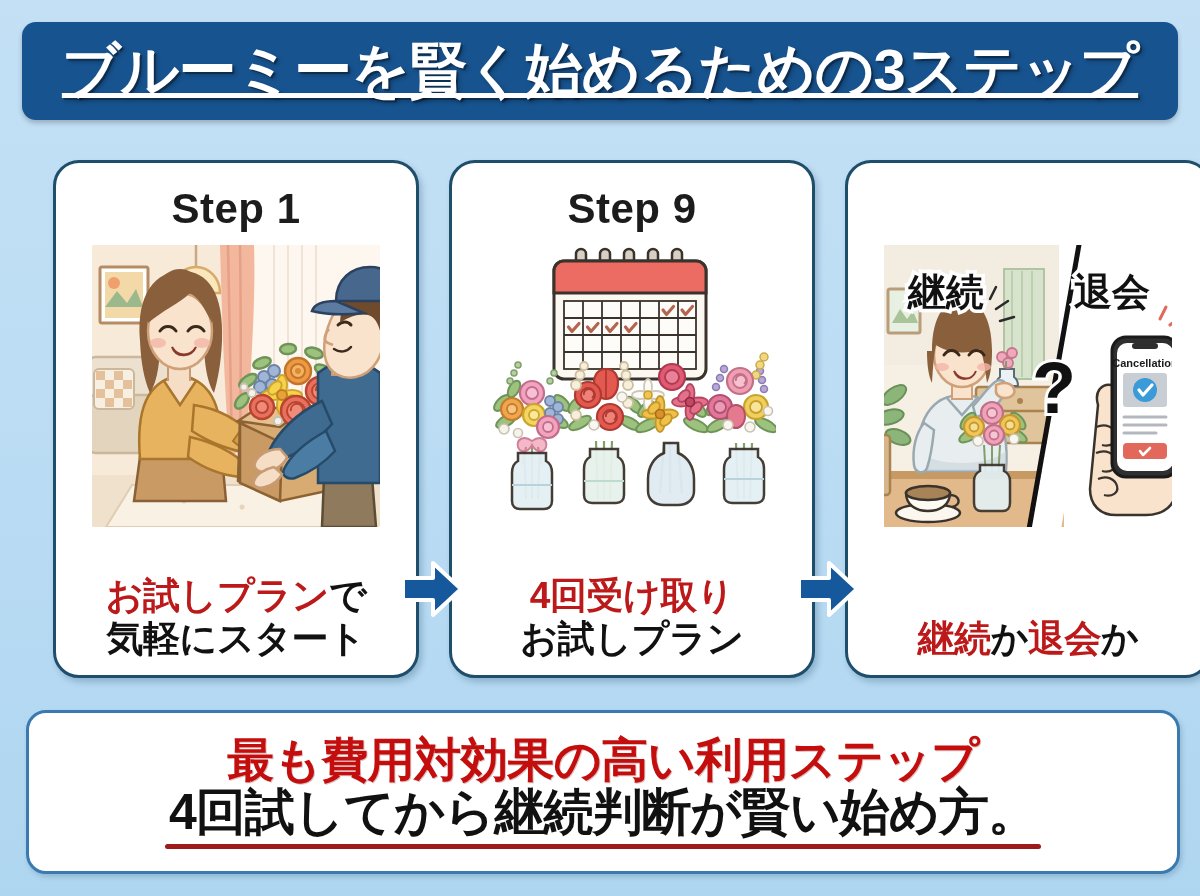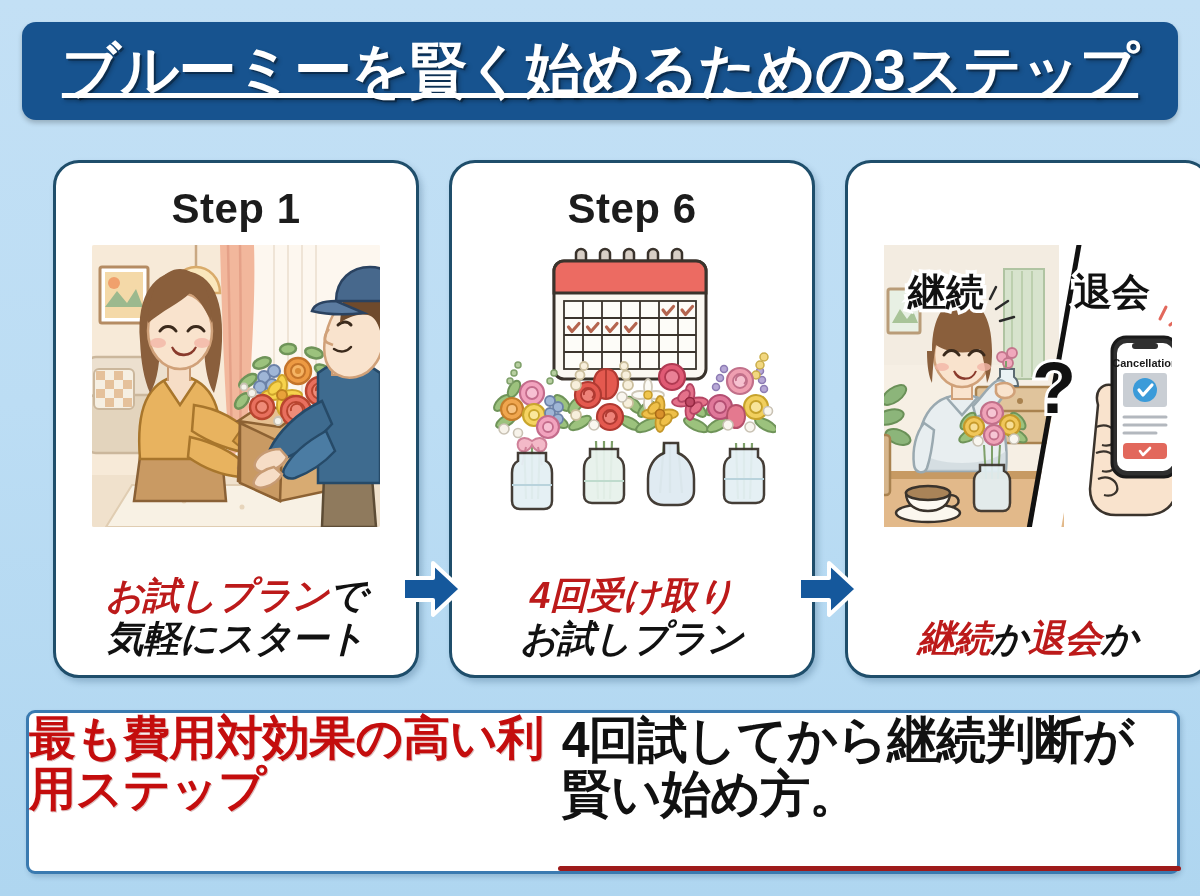--- a/index.html
+++ b/index.html
@@ -77,21 +77,20 @@
 
   .caption {
     position: absolute;
     bottom: 14px; left: 0; width: 100%;
     text-align: center;
     font-size: 37px;
     font-weight: bold;
     line-height: 1.16;
     color: #111111;
     letter-spacing: -0.5px;
-    font-style: italic;
   }
   .caption .red { color: #bc1a1a; }
   .caption .blk { color: #111111; }
 
   
   .arrow {
     position: absolute;
     top: 400px;
     width: 62px; height: 58px;
   }
@@ -99,24 +98,24 @@
   .arrow-1 { left: 374px; }
   .arrow-2 { left: 770px; }
 
   
   .bottom-banner {
     position: absolute;
     left: 26px; top: 710px;
     width: 1148px; height: 158px;
     background: #ffffff;
     border: 3px solid #3a7ab0;
-    border-radius: 9px;
+    border-radius: 20px;
     box-shadow: 2px 3px 5px rgba(20,60,95,0.2);
-    display: flex; flex-direction: row;
-    justify-content: center;
+    display: flex; flex-direction: column;
+    align-items: center; justify-content: center;
   }
   .bottom-line-1 {
     font-size: 47px;
     font-weight: bold;
     color: #c40d0d;
     letter-spacing: -0.5px;
     text-shadow: 1px 1px 0 rgba(120,0,0,0.25);
     line-height: 1.08;
   }
   .bottom-line-2-wrap {
@@ -333,21 +332,21 @@
       </svg>
     </div>
 
     <div class="caption">
       <span class="red">お試しプラン</span><span class="blk">で</span><br>
       <span class="blk">気軽にスタート</span>
     </div>
   </div>
 
   <div class="card card-2">
-    <div class="step-label">Step 6</div>
+    <div class="step-label">Step 9</div>
 
     <div class="step-art">
       <svg viewBox="0 0 288 282" xmlns="http://www.w3.org/2000/svg">
 
         <g>
 
           <g fill="#d8cfc6" stroke="#3a332c" stroke-width="2.5">
             <rect x="88" y="4" width="10" height="24" rx="5"></rect>
             <rect x="112" y="4" width="10" height="24" rx="5"></rect>
             <rect x="136" y="4" width="10" height="24" rx="5"></rect>

